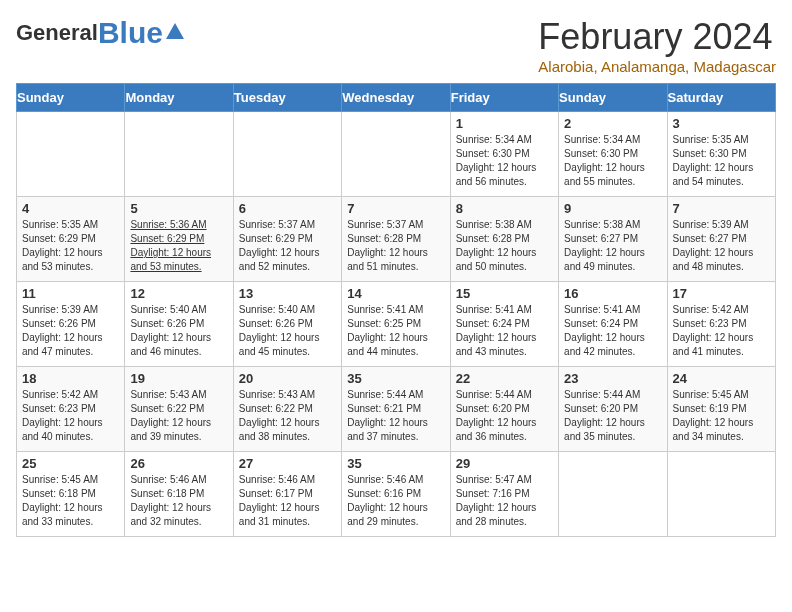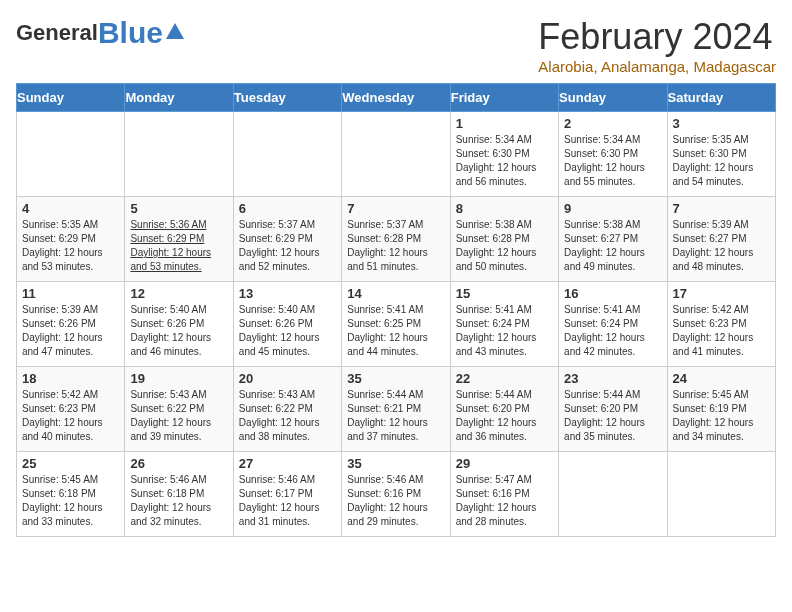--- a/index.html
+++ b/index.html
@@ -326,21 +326,21 @@
         <td>
           <span class="day-num">35</span>
           <div class="day-info" style="white-space: pre-line;">Sunrise: 5:46 AM
 Sunset: 6:16 PM
 Daylight: 12 hours
 and 29 minutes.</div>
         </td>
         <td>
           <span class="day-num">29</span>
           <div class="day-info" style="white-space: pre-line;">Sunrise: 5:47 AM
-Sunset: 6:16 PM
+Sunset: 7:16 PM
 Daylight: 12 hours
 and 28 minutes.</div>
         </td>
         <td class="empty-cell"></td>
         <td class="empty-cell"></td>
       </tr>
     </tbody>
 </table>
 
 </body></html>

